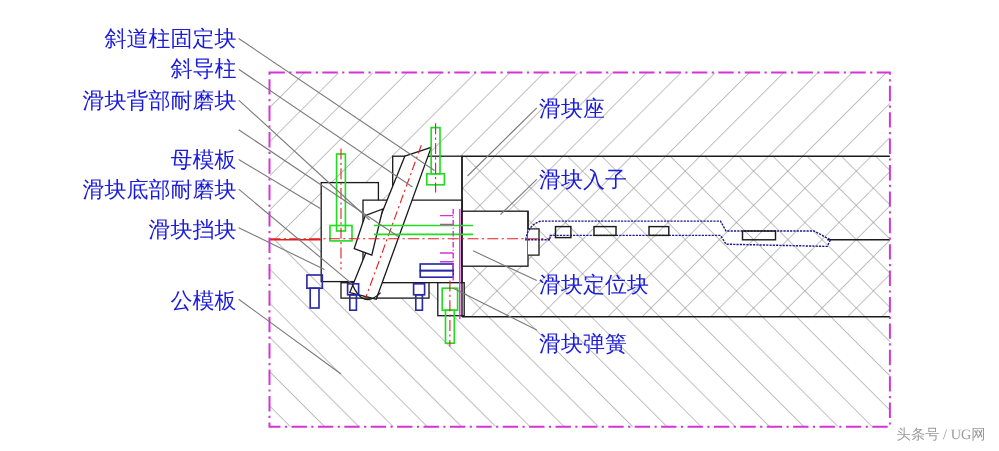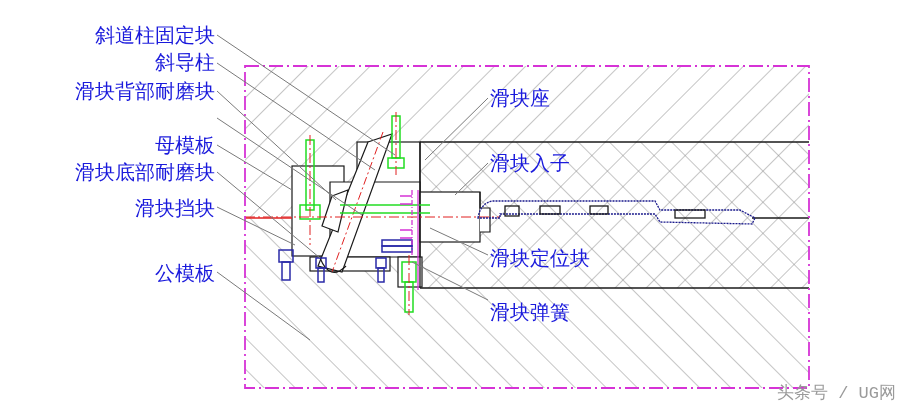--- a/index.html
+++ b/index.html
@@ -3,21 +3,21 @@
 <meta charset="utf-8">
 <style>
   html, body { margin: 0; padding: 0; background: #ffffff; }
   body { width: 908px; height: 410px; position: relative; overflow: hidden;
          font-family: "DejaVu Sans", sans-serif; }
   #stage { position: absolute; left: 0; top: 0; width: 908px; height: 410px; }
   .label { position: absolute; color: #1a1adc; font-size: 20px; line-height: 24px;
            white-space: nowrap; font-family: "DejaVu Sans", sans-serif; }
   .label.right { text-align: right; }
   .watermark { position: absolute; right: 12px; bottom: 6px; color: #9a9a9a;
-               font-size: 17px; font-family: Liberation Mono, monospace; }
+               font-size: 13px; font-family: Liberation Serif, serif; }
 </style>
 </head>
 <body>
 
 <div id="stage">
   <svg width="908" height="410" viewBox="0 0 908 410" xmlns="http://www.w3.org/2000/svg">
     <defs>
       <pattern id="hatchDown" patternUnits="userSpaceOnUse" width="22" height="22" patternTransform="rotate(45)">
         <line x1="0" y1="0" x2="0" y2="22" stroke="#8c8c8c" stroke-width="1"></line>
       </pattern>

